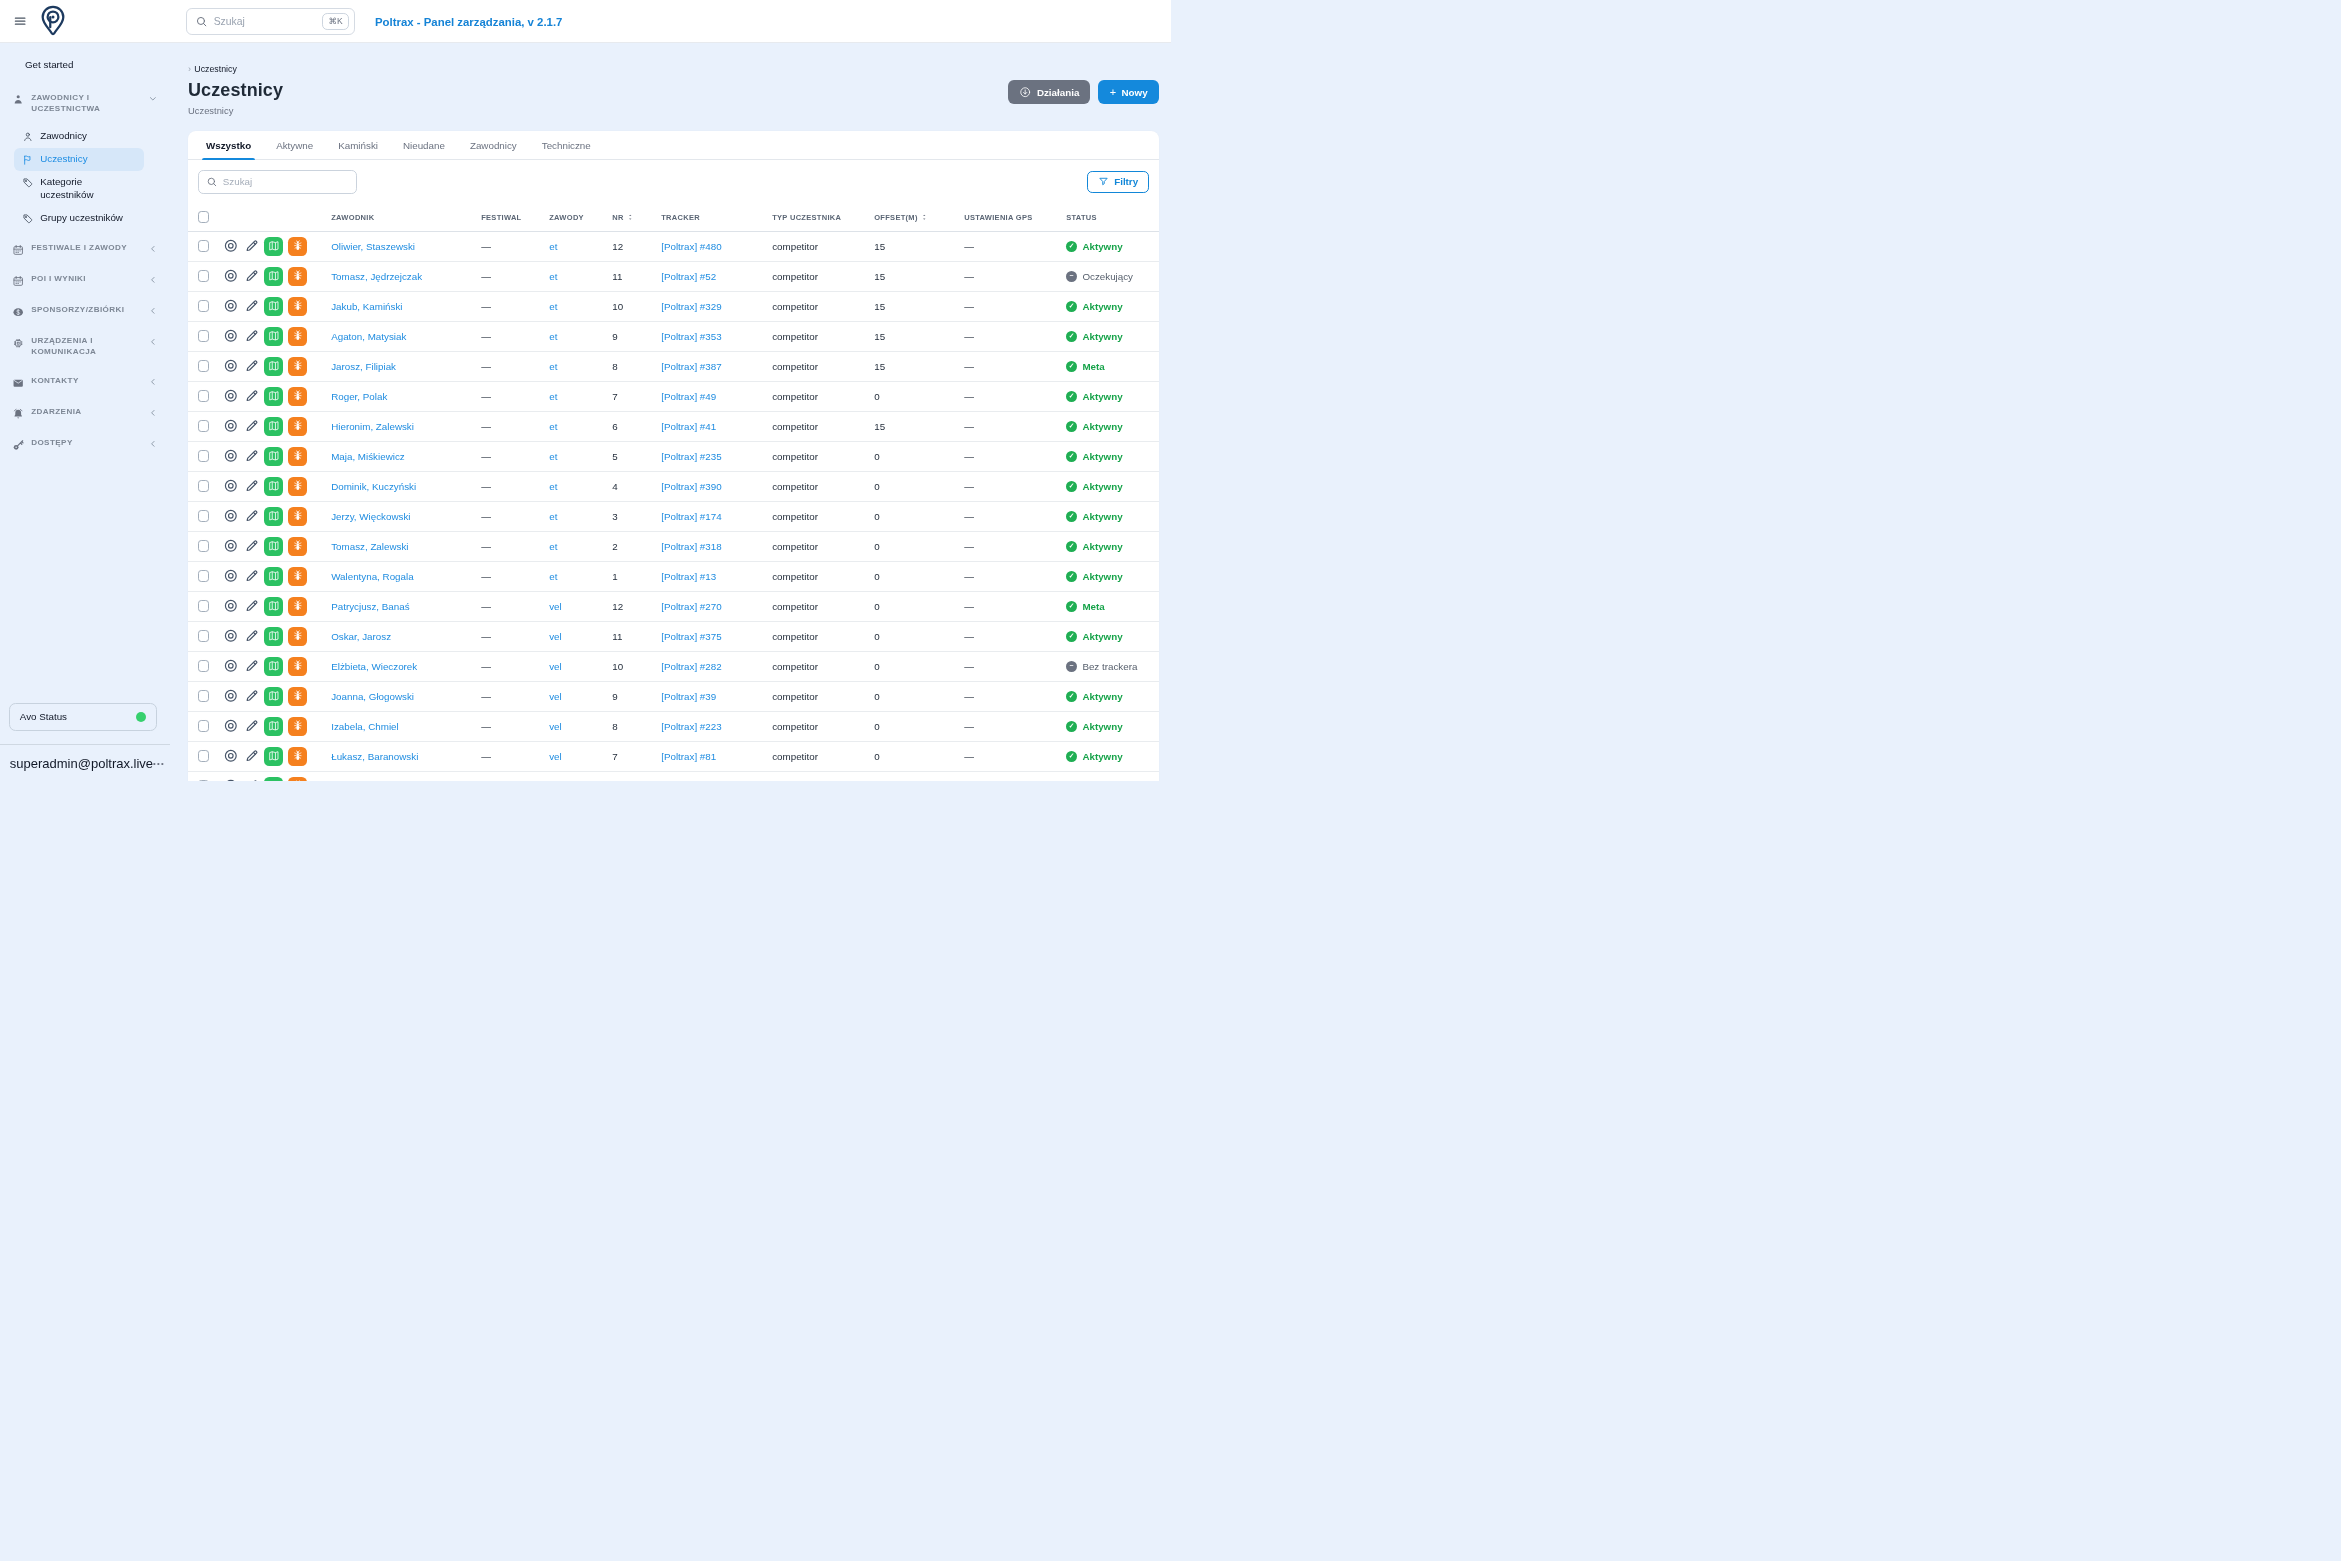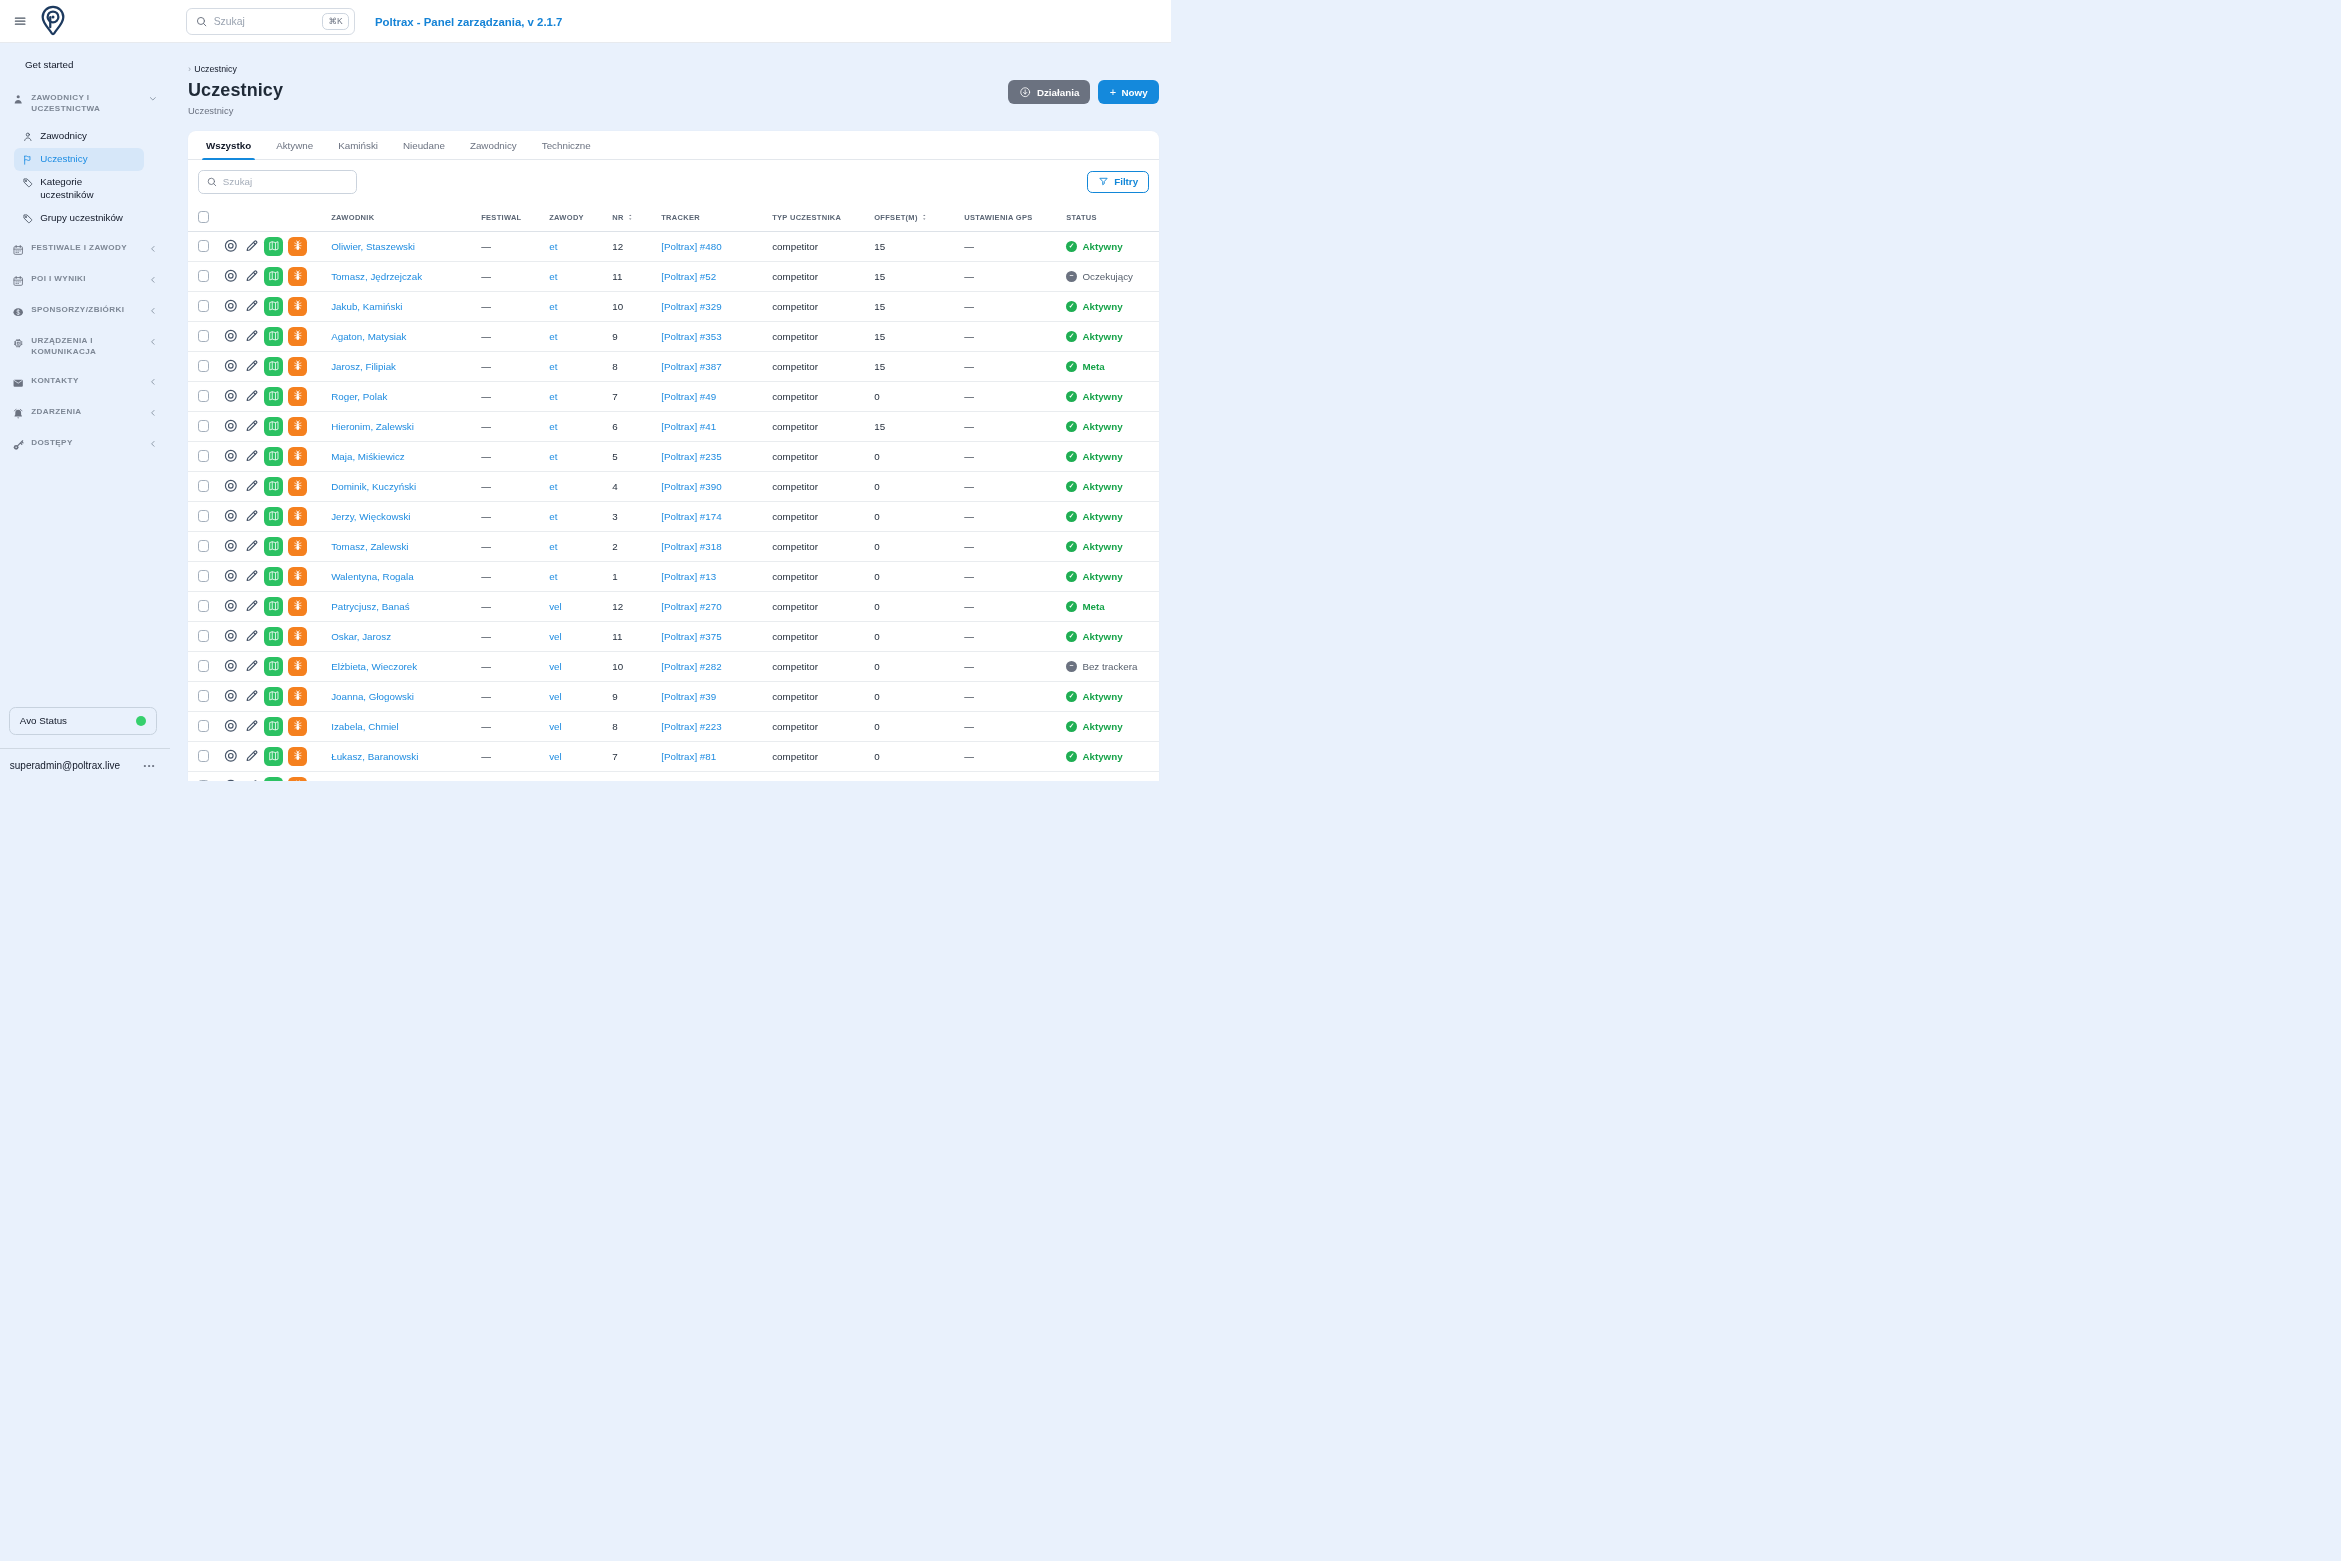--- a/index.html
+++ b/index.html
@@ -71,21 +71,21 @@
   .sb-foot { margin-top:auto; }
   .avo-box {
     margin:0 13px 13px 9px; border:0.7px solid #c7d2de; border-radius:6.5px;
     padding:7.8px 9.8px; display:flex; align-items:center; justify-content:space-between;
     cursor:pointer;
   }
   .avo-label { font-size:9.8px; color:#111827; }
   .avo-dot { width:10.4px; height:10.4px; border-radius:50%; background:#36d06d; }
   .sb-divider { border-top:0.7px solid #cfd8e2; }
   .email-row { display:flex; align-items:center; justify-content:space-between; padding:11px 14.3px 9.8px 9.8px; }
-  .email { font-size:10px; color:#111827; }
+  .email { font-size:13px; color:#111827; }
   .dots { font-size:7.8px; color:#6b7280; letter-spacing:1.3px; cursor:pointer; }
 
   
   .main { position:absolute; left:170px; right:0; top:43px; bottom:0; padding:0 11.7px 0 18px; }
   .crumbs { margin-top:21px; font-size:8.8px; color:#111827; display:flex; align-items:center; gap:3.3px; }
   .crumb-chev { color:#9aa3b0; font-size:9px; }
   .page-title { margin-top:5.9px; font-size:18px; font-weight:700; color:#1f2a37; letter-spacing:0.1px; }
   .page-subtitle { margin-top:4.6px; font-size:9.4px; color:#6b7280; }
   .header-actions { position:absolute; top:37px; right:11.7px; display:flex; gap:7.8px; }
   .btn { display:inline-flex; align-items:center; gap:5.2px; border:none; border-radius:5.9px;

